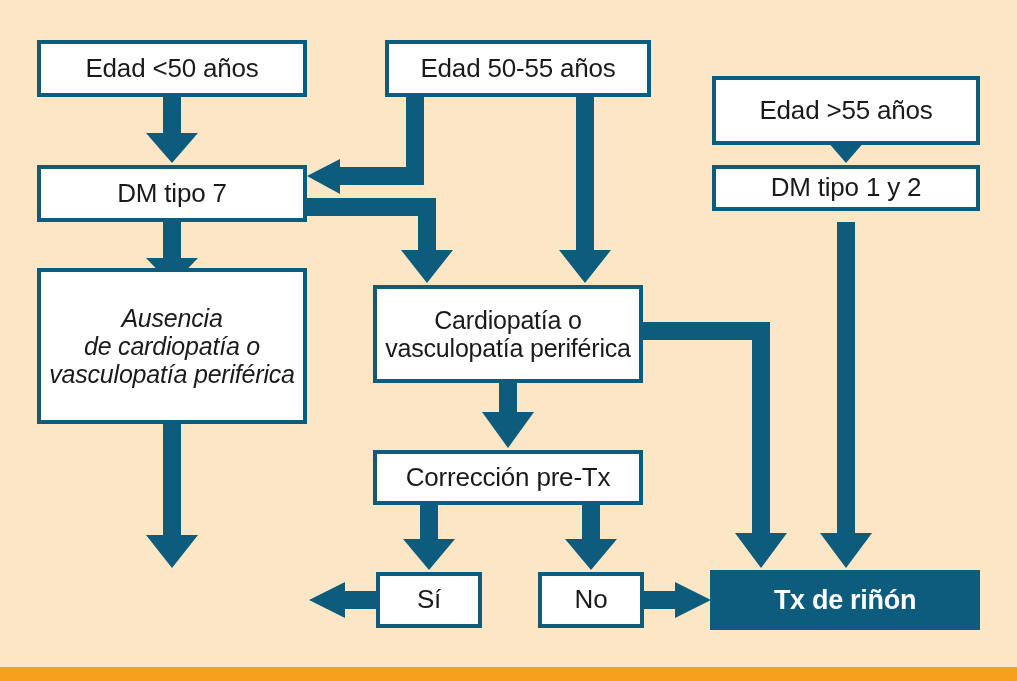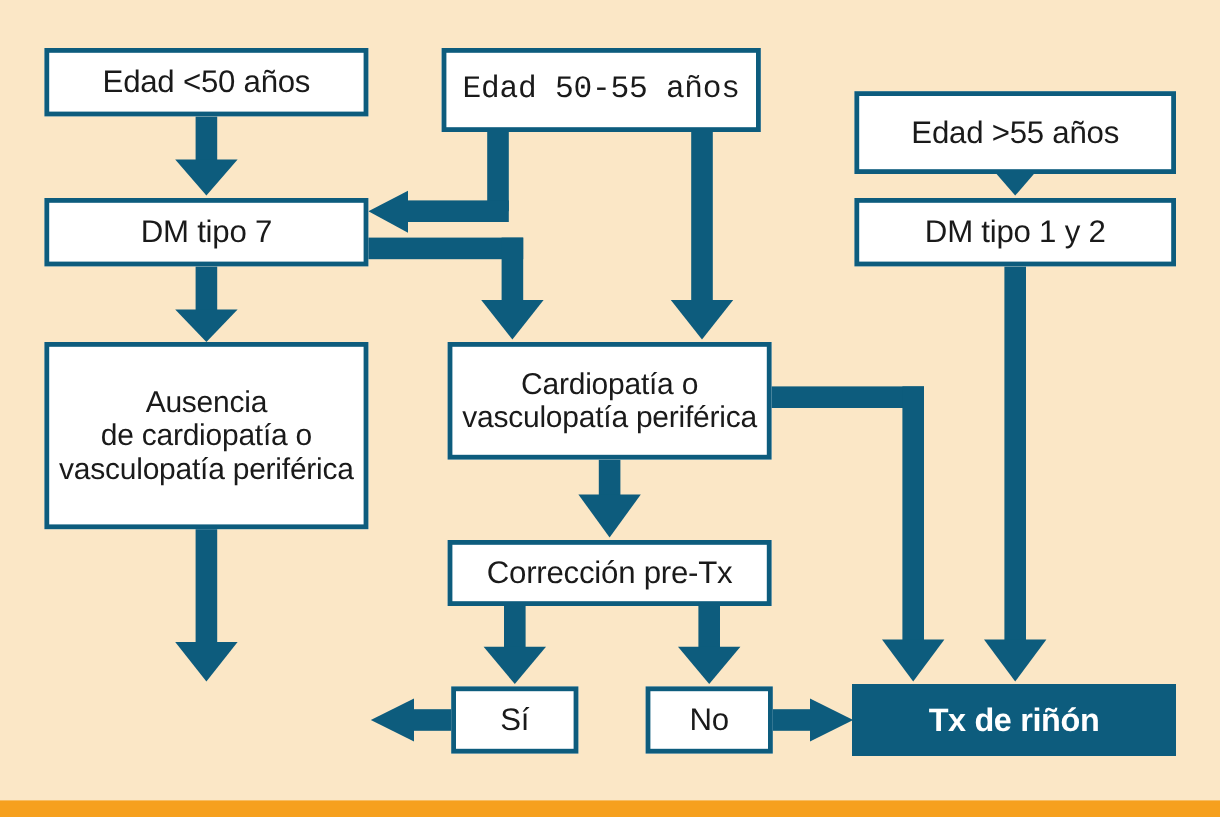--- a/index.html
+++ b/index.html
@@ -149,37 +149,37 @@
         <polygon points="675,582 675,618 711,600"></polygon>
       </g>
 
     </g>
   </svg>
 
   <div class="node plain" style="left:37px; top:40px; width:270px; height:57px;">
     <div class="lines">Edad &lt;50 años</div>
   </div>
 
-  <div class="node plain" style="left:368px; top:40px; width:266px; height:70px;font-family:Liberation Mono, monospace;">
+  <div class="node plain" style="left:385px; top:40px; width:266px; height:57px;">
     <div class="lines">Edad  50-55 años</div>
   </div>
 
   <div class="node plain" style="left:712px; top:32px; width:268px; height:69px;margin-top:44px;">
     <div class="lines">Edad &gt;55 años</div>
   </div>
 
   <div class="node plain" style="left:37px; top:165px; width:270px; height:57px;">
     <div class="lines">DM tipo 7</div>
   </div>
 
-  <div class="node plain" style="left:712px; top:165px; width:268px; height:57px;">
+  <div class="node plain" style="left:712px; top:165px; width:268px; height:46px;">
     <div class="lines">DM tipo 1 y 2</div>
   </div>
 
-  <div class="node plain small-text" style="left:37px; top:285px; width:270px; height:156px;">
+  <div class="node plain small-text" style="left:37px; top:268px; width:270px; height:156px;font-style:italic;">
     <div class="lines">
         <span>Ausencia</span>
         <span>de cardiopatía o</span>
         <span>vasculopatía periférica</span>
       </div>
   </div>
 
   <div class="node plain small-text" style="left:373px; top:285px; width:270px; height:98px;">
     <div class="lines">
         <span>Cardiopatía o</span>

